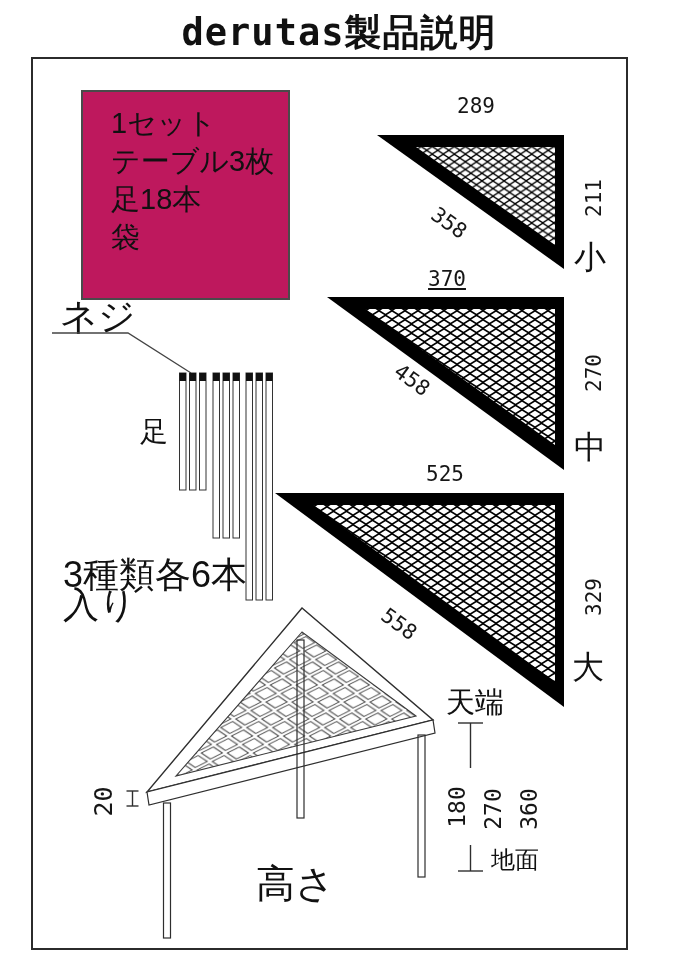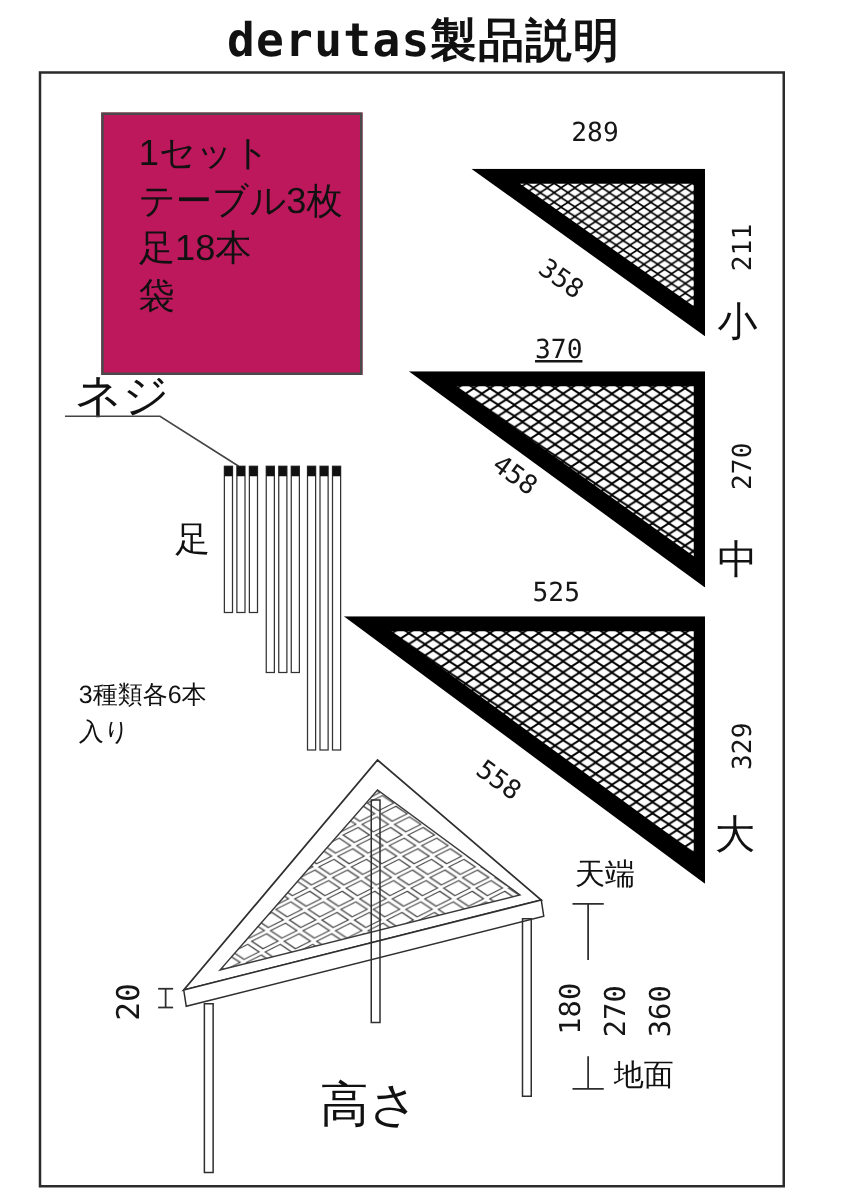--- a/index.html
+++ b/index.html
@@ -73,21 +73,21 @@
         <rect x="48" y="2" width="6.5" height="8"></rect>
         <rect x="58" y="2" width="6.5" height="8"></rect>
       <rect x="71" y="2" width="6.5" height="8"></rect>
         <rect x="81" y="2" width="6.5" height="8"></rect>
         <rect x="91" y="2" width="6.5" height="8"></rect>
     </g>
   </svg>
 
   <div class="abs jp" style="left:140px;top:413px;font-size:28px;">足</div>
 
-  <div class="abs jp" style="left:63px;top:541px;font-size:20px;line-height:30px;">
+  <div class="abs jp" style="left:63px;top:560px;font-size:36px;line-height:30px;">
     <div>3種類各6本</div>
     <div>入り</div>
   </div>
 
   <svg class="abs" style="left:377px;top:135px;" width="187" height="134">
     <defs>
       <pattern id="mesh-s" width="13" height="9" patternUnits="userSpaceOnUse" patternTransform="scale(0.85)">
         <rect width="13" height="9" fill="#000"></rect>
         <polygon points="6.5,1.2 11.8,4.5 6.5,7.8 1.2,4.5" fill="#fff"></polygon>
         <polygon points="-5.3,0 0,-3.3 5.3,0 0,3.3" fill="#fff"></polygon>
@@ -179,21 +179,21 @@
 
   <svg class="abs" style="left:450px;top:715px;" width="50" height="165">
     <g stroke="#2e2e2e" stroke-width="1.4">
       <line x1="8" y1="8" x2="33" y2="8"></line>
       <line x1="20.5" y1="8" x2="20.5" y2="53"></line>
       <line x1="20.5" y1="130" x2="20.5" y2="156"></line>
       <line x1="8" y1="156" x2="33" y2="156"></line>
     </g>
   </svg>
 
-  <div class="abs jp" style="left:460px;top:683px;font-size:24px;">天端</div>
+  <div class="abs jp" style="left:446px;top:683px;font-size:29px;">天端</div>
   <div class="abs jp" style="left:491px;top:844px;font-size:24px;">地面</div>
   <div class="abs jp" style="left:256px;top:857px;font-size:39px;">高さ</div>
 
   <div class="abs dim rot90" style="left:417px;top:794px;font-size:23px;">180</div>
   <div class="abs dim rot90" style="left:453px;top:796px;font-size:23px;">270</div>
   <div class="abs dim rot90" style="left:489px;top:796px;font-size:23px;">360</div>
   <div class="abs dim rot90" style="left:63px;top:787px;font-size:25px;">20</div>
 
 </div>
 

